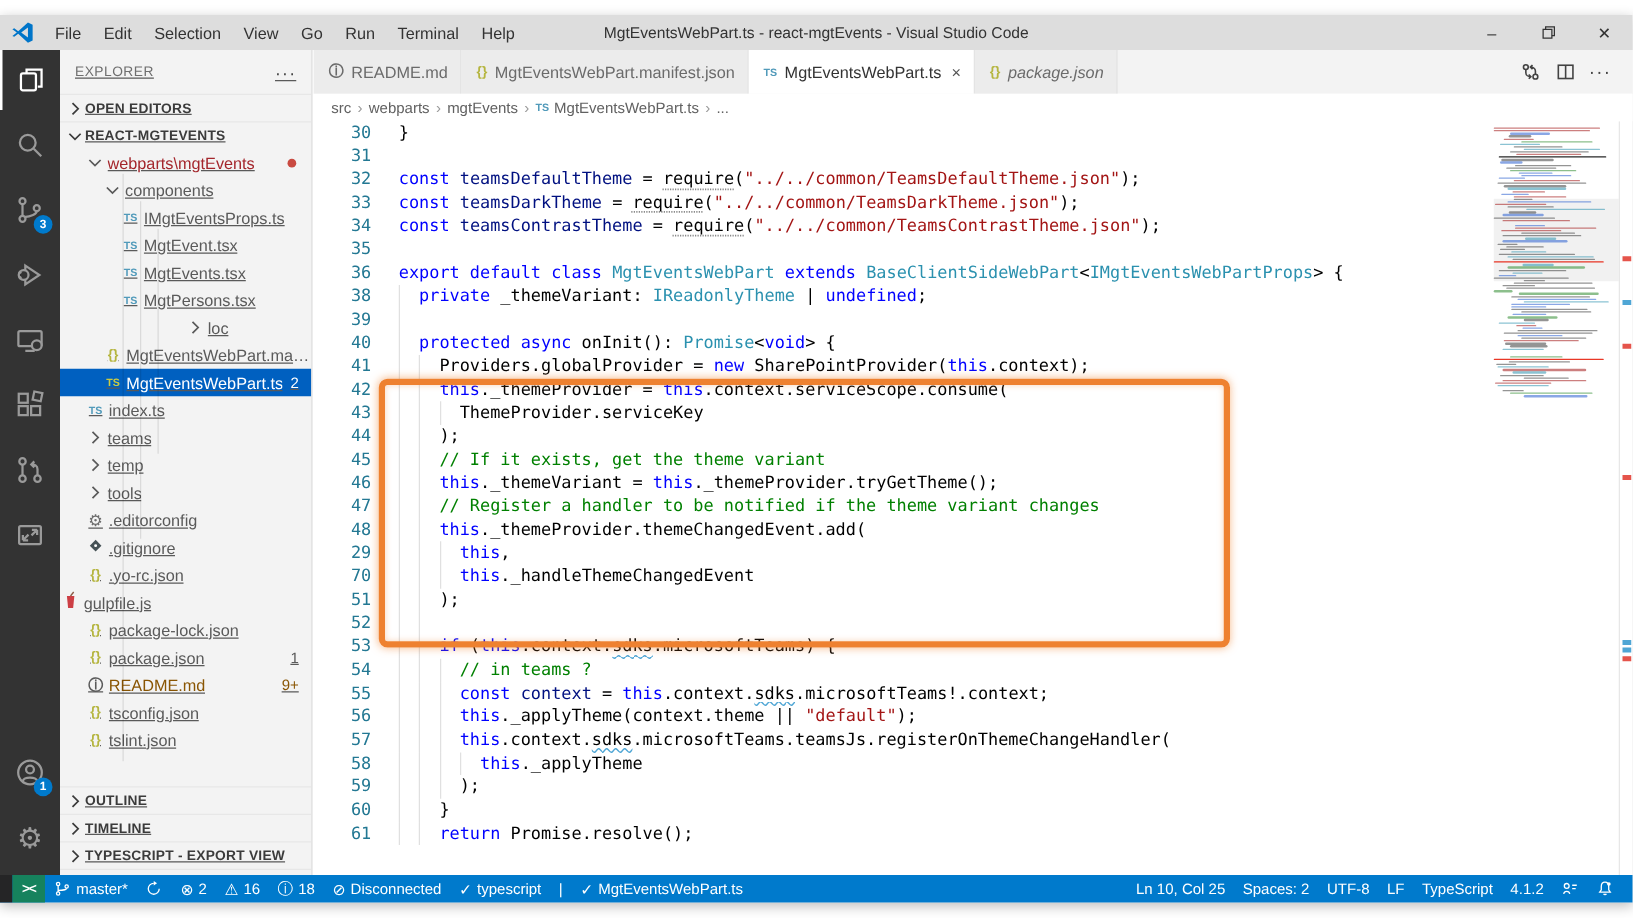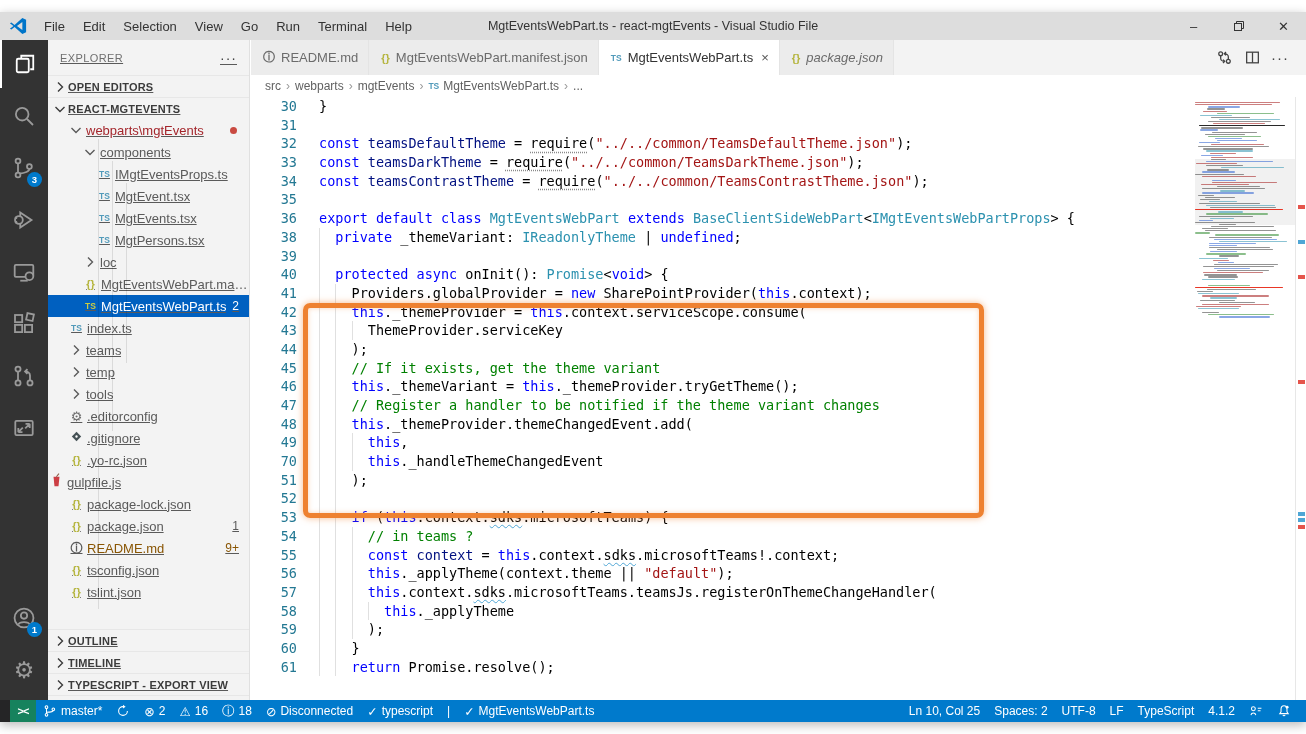--- a/index.html
+++ b/index.html
@@ -125,21 +125,21 @@
     <div id="menubar">
         <div class="menu-item">File</div>
         <div class="menu-item">Edit</div>
         <div class="menu-item">Selection</div>
         <div class="menu-item">View</div>
         <div class="menu-item">Go</div>
         <div class="menu-item">Run</div>
         <div class="menu-item">Terminal</div>
         <div class="menu-item">Help</div>
       </div>
-    <div id="window-title">MgtEventsWebPart.ts - react-mgtEvents - Visual Studio File</div>
+    <div id="window-title">MgtEventsWebPart.ts - react-mgtEvents - Visual Studio Code</div>
     <div id="win-controls">
       <div class="win-btn">–</div>
       <div class="win-btn">
         <svg width="12" height="12" viewBox="0 0 12 12">
           <rect x="1.5" y="3.5" width="7" height="7" fill="none" stroke="#333"></rect>
           <path d="M3.5 3.5 V1.5 H10.5 V8.5 H8.5" fill="none" stroke="#333"></path>
         </svg>
       </div>
       <div class="win-btn">✕</div>
     </div>
@@ -269,21 +269,21 @@
             <span class="label">MgtEvent.tsx</span>
           </div>
           <div class="tree-row" style="padding-left: 48px;">
             <span class="ficon ts-badge">TS</span>
             <span class="label">MgtEvents.tsx</span>
           </div>
           <div class="tree-row" style="padding-left: 48px;">
             <span class="ficon ts-badge">TS</span>
             <span class="label">MgtPersons.tsx</span>
           </div>
-          <div class="tree-row" style="padding-left: 34px;">
+          <div class="tree-row" style="padding-left: 34px; justify-content: center;">
             <span class="chev">
               <svg viewBox="0 0 16 16" fill="none" stroke="currentColor" stroke-width="1.2">
                 <path d="M6 3.5 L10.5 8 L6 12.5" stroke-width="1.4"></path>
               </svg>
             </span>
             <span class="label">loc</span>
           </div>
           <div class="tree-row" style="padding-left: 34px;">
             <span class="ficon json-badge">{}</span>
             <span class="label">MgtEventsWebPart.manif...</span>
@@ -479,21 +479,21 @@
           <div class="code-line"><span class="gutter-num">39</span><span class="line-body"><span class="iguide" style="left:0ch"></span><span style="padding-left:2ch;display:inline-block"></span></span></div>
           <div class="code-line"><span class="gutter-num">40</span><span class="line-body"><span class="iguide" style="left:0ch"></span><span style="padding-left:2ch;display:inline-block"><span class="tk-k">protected async</span><span class="tk-d"> onInit(): </span><span class="tk-t">Promise</span><span class="tk-d">&lt;</span><span class="tk-k">void</span><span class="tk-d">&gt; {</span></span></span></div>
           <div class="code-line"><span class="gutter-num">41</span><span class="line-body"><span class="iguide" style="left:0ch"></span><span class="iguide" style="left:2ch"></span><span style="padding-left:4ch;display:inline-block"><span class="tk-d">Providers.globalProvider = </span><span class="tk-k">new</span><span class="tk-d"> SharePointProvider(</span><span class="tk-k">this</span><span class="tk-d">.context);</span></span></span></div>
           <div class="code-line"><span class="gutter-num">42</span><span class="line-body"><span class="iguide" style="left:0ch"></span><span class="iguide" style="left:2ch"></span><span style="padding-left:4ch;display:inline-block"><span class="tk-k">this</span><span class="tk-d">._themeProvider = </span><span class="tk-k">this</span><span class="tk-d">.context.serviceScope.consume(</span></span></span></div>
           <div class="code-line"><span class="gutter-num">43</span><span class="line-body"><span class="iguide" style="left:0ch"></span><span class="iguide" style="left:2ch"></span><span class="iguide" style="left:4ch"></span><span style="padding-left:6ch;display:inline-block"><span class="tk-d">ThemeProvider.serviceKey</span></span></span></div>
           <div class="code-line"><span class="gutter-num">44</span><span class="line-body"><span class="iguide" style="left:0ch"></span><span class="iguide" style="left:2ch"></span><span style="padding-left:4ch;display:inline-block"><span class="tk-d">);</span></span></span></div>
           <div class="code-line"><span class="gutter-num">45</span><span class="line-body"><span class="iguide" style="left:0ch"></span><span class="iguide" style="left:2ch"></span><span style="padding-left:4ch;display:inline-block"><span class="tk-c">// If it exists, get the theme variant</span></span></span></div>
           <div class="code-line"><span class="gutter-num">46</span><span class="line-body"><span class="iguide" style="left:0ch"></span><span class="iguide" style="left:2ch"></span><span style="padding-left:4ch;display:inline-block"><span class="tk-k">this</span><span class="tk-d">._themeVariant = </span><span class="tk-k">this</span><span class="tk-d">._themeProvider.tryGetTheme();</span></span></span></div>
           <div class="code-line"><span class="gutter-num">47</span><span class="line-body"><span class="iguide" style="left:0ch"></span><span class="iguide" style="left:2ch"></span><span style="padding-left:4ch;display:inline-block"><span class="tk-c">// Register a handler to be notified if the theme variant changes</span></span></span></div>
           <div class="code-line"><span class="gutter-num">48</span><span class="line-body"><span class="iguide" style="left:0ch"></span><span class="iguide" style="left:2ch"></span><span style="padding-left:4ch;display:inline-block"><span class="tk-k">this</span><span class="tk-d">._themeProvider.themeChangedEvent.add(</span></span></span></div>
-          <div class="code-line"><span class="gutter-num">49</span><span class="line-body"><span class="iguide" style="left:0ch"></span><span class="iguide" style="left:2ch"></span><span class="iguide" style="left:4ch"></span><span style="padding-left:6ch;display:inline-block"><span class="tk-k">this</span><span class="tk-d">,</span></span></span></div>
+          <div class="code-line"><span class="gutter-num">29</span><span class="line-body"><span class="iguide" style="left:0ch"></span><span class="iguide" style="left:2ch"></span><span class="iguide" style="left:4ch"></span><span style="padding-left:6ch;display:inline-block"><span class="tk-k">this</span><span class="tk-d">,</span></span></span></div>
           <div class="code-line"><span class="gutter-num">70</span><span class="line-body"><span class="iguide" style="left:0ch"></span><span class="iguide" style="left:2ch"></span><span class="iguide" style="left:4ch"></span><span style="padding-left:6ch;display:inline-block"><span class="tk-k">this</span><span class="tk-d">._handleThemeChangedEvent</span></span></span></div>
           <div class="code-line"><span class="gutter-num">51</span><span class="line-body"><span class="iguide" style="left:0ch"></span><span class="iguide" style="left:2ch"></span><span style="padding-left:4ch;display:inline-block"><span class="tk-d">);</span></span></span></div>
           <div class="code-line"><span class="gutter-num">52</span><span class="line-body"><span class="iguide" style="left:0ch"></span><span class="iguide" style="left:2ch"></span><span style="padding-left:4ch;display:inline-block"></span></span></div>
           <div class="code-line"><span class="gutter-num">53</span><span class="line-body"><span class="iguide" style="left:0ch"></span><span class="iguide" style="left:2ch"></span><span style="padding-left:4ch;display:inline-block"><span class="tk-k">if</span><span class="tk-d"> (</span><span class="tk-k">this</span><span class="tk-d">.context.</span><span class="tk-w">sdks</span><span class="tk-d">.microsoftTeams) {</span></span></span></div>
           <div class="code-line"><span class="gutter-num">54</span><span class="line-body"><span class="iguide" style="left:0ch"></span><span class="iguide" style="left:2ch"></span><span class="iguide" style="left:4ch"></span><span style="padding-left:6ch;display:inline-block"><span class="tk-c">// in teams ?</span></span></span></div>
           <div class="code-line"><span class="gutter-num">55</span><span class="line-body"><span class="iguide" style="left:0ch"></span><span class="iguide" style="left:2ch"></span><span class="iguide" style="left:4ch"></span><span style="padding-left:6ch;display:inline-block"><span class="tk-k">const</span><span class="tk-d"> </span><span class="tk-v">context</span><span class="tk-d"> = </span><span class="tk-k">this</span><span class="tk-d">.context.</span><span class="tk-w">sdks</span><span class="tk-d">.microsoftTeams!.context;</span></span></span></div>
           <div class="code-line"><span class="gutter-num">56</span><span class="line-body"><span class="iguide" style="left:0ch"></span><span class="iguide" style="left:2ch"></span><span class="iguide" style="left:4ch"></span><span style="padding-left:6ch;display:inline-block"><span class="tk-k">this</span><span class="tk-d">._applyTheme(context.theme </span><span class="tk-d">|| </span><span class="tk-s">"default"</span><span class="tk-d">);</span></span></span></div>
           <div class="code-line"><span class="gutter-num">57</span><span class="line-body"><span class="iguide" style="left:0ch"></span><span class="iguide" style="left:2ch"></span><span class="iguide" style="left:4ch"></span><span style="padding-left:6ch;display:inline-block"><span class="tk-k">this</span><span class="tk-d">.context.</span><span class="tk-w">sdks</span><span class="tk-d">.microsoftTeams.teamsJs.registerOnThemeChangeHandler(</span></span></span></div>
           <div class="code-line"><span class="gutter-num">58</span><span class="line-body"><span class="iguide" style="left:0ch"></span><span class="iguide" style="left:2ch"></span><span class="iguide" style="left:4ch"></span><span class="iguide" style="left:6ch"></span><span style="padding-left:8ch;display:inline-block"><span class="tk-k">this</span><span class="tk-d">._applyTheme</span></span></span></div>
           <div class="code-line"><span class="gutter-num">59</span><span class="line-body"><span class="iguide" style="left:0ch"></span><span class="iguide" style="left:2ch"></span><span class="iguide" style="left:4ch"></span><span style="padding-left:6ch;display:inline-block"><span class="tk-d">);</span></span></span></div>

